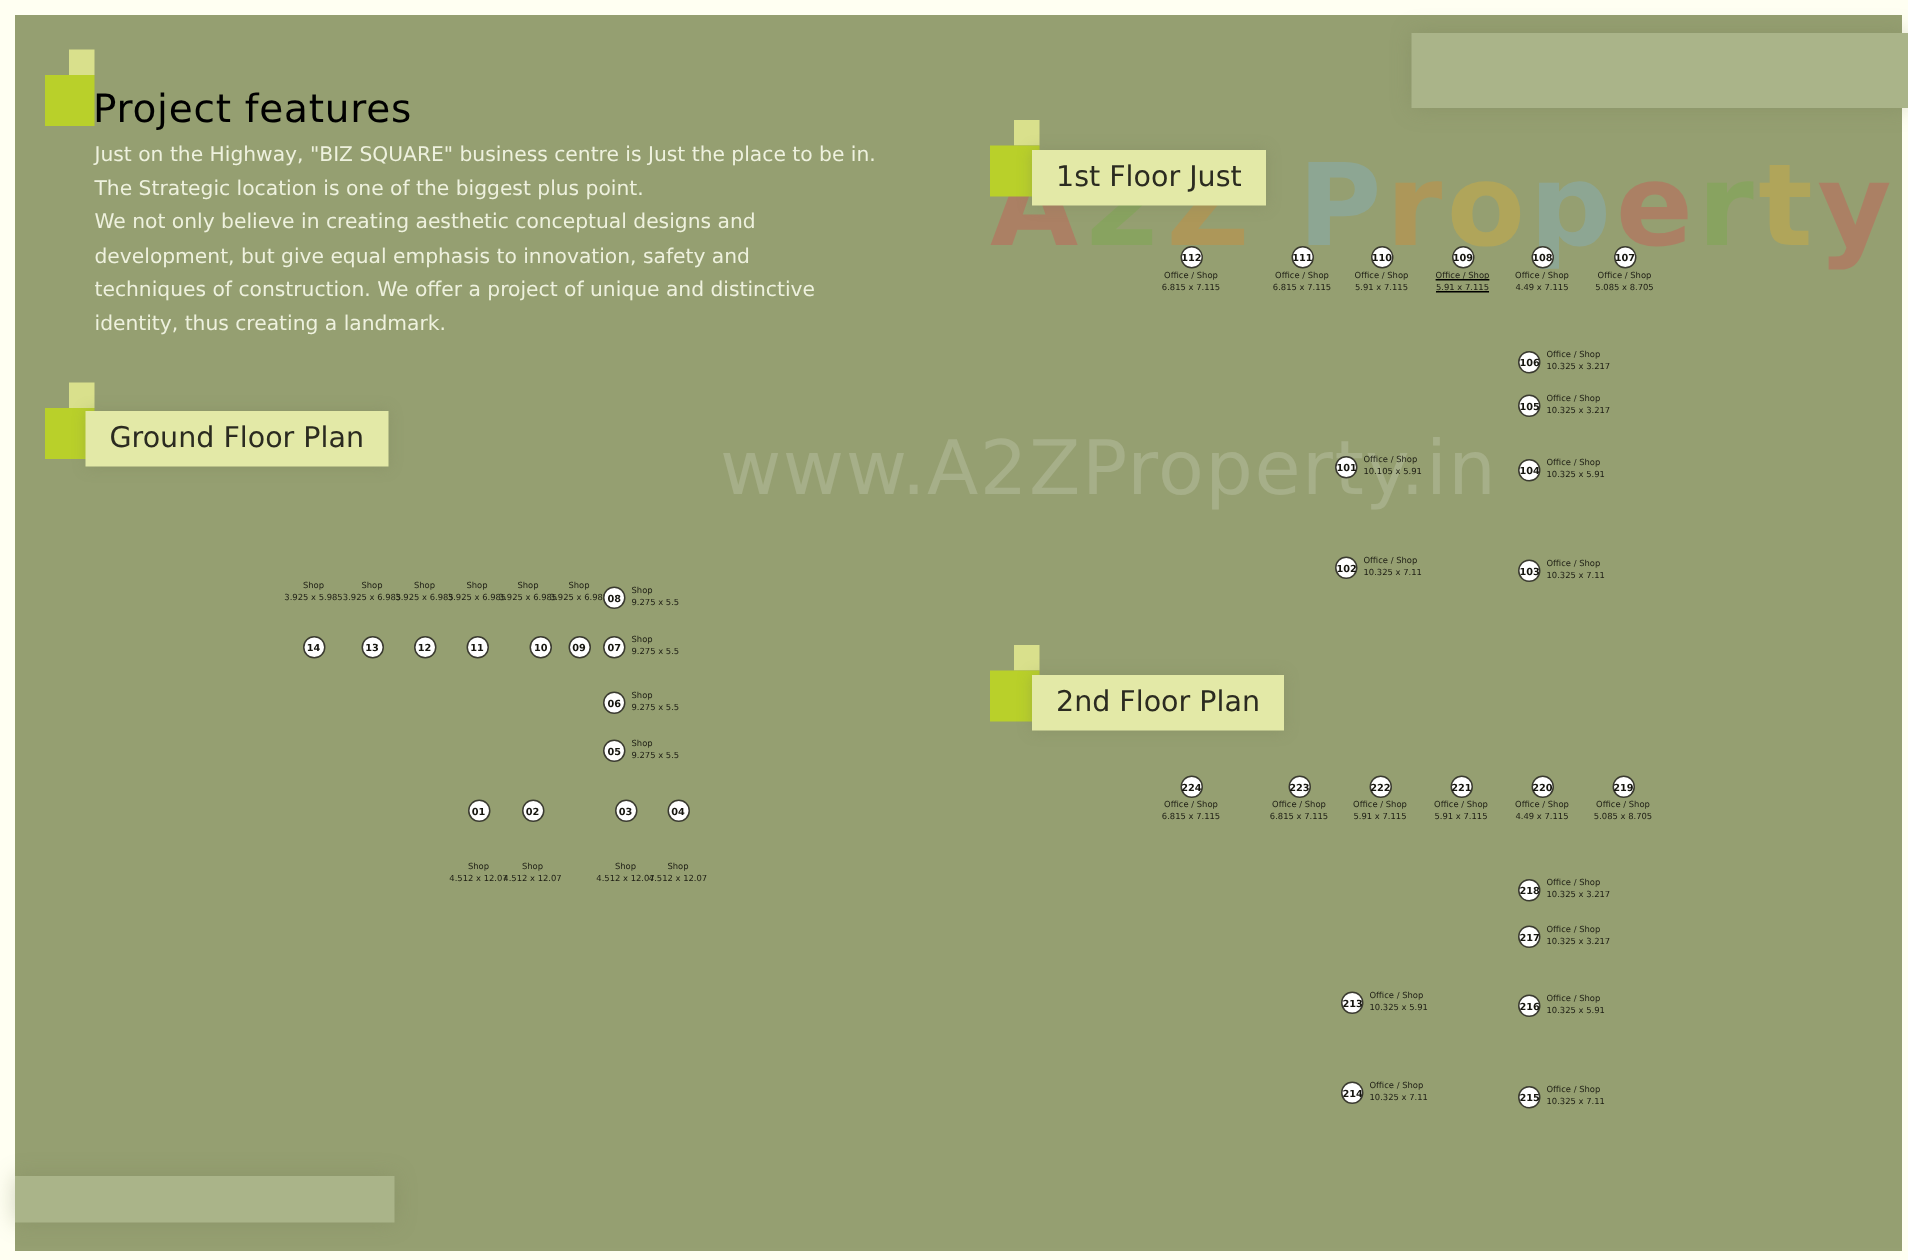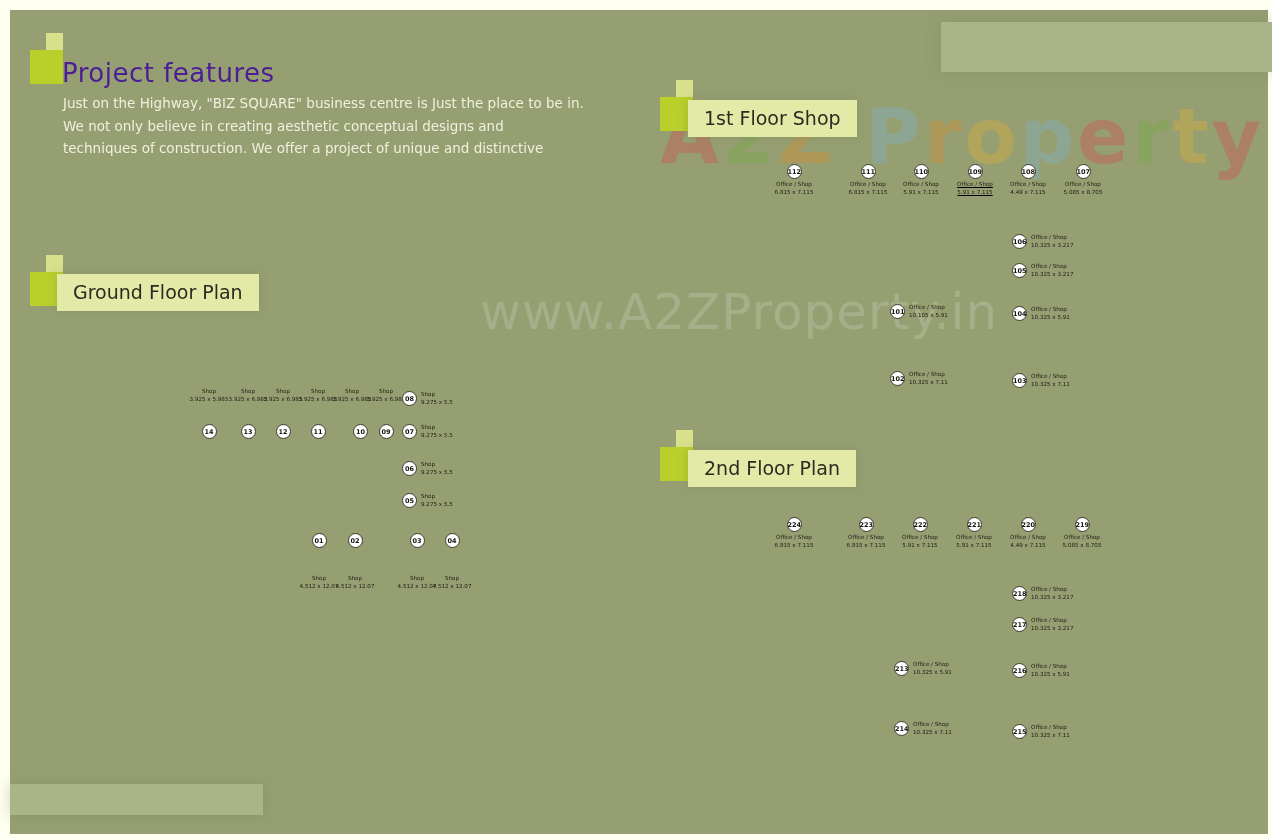--- a/index.html
+++ b/index.html
@@ -118,21 +118,21 @@
     white-space: nowrap;
     box-shadow: 0 0 9px rgba(120,130,90,0.35);
     font-family: "DejaVu Sans", sans-serif;
   }
 
   
   .pf-title {
     position: absolute;
     left: 62px; top: 58px;
     font-size: 26px;
-    color: #4c1d95;
+    color: #000000;
     letter-spacing: 0.5px;
     white-space: nowrap;
     font-family: "DejaVu Sans", sans-serif;
   }
   .pf-body {
     position: absolute;
     left: 63px; top: 92px;
     width: 600px;
     font-size: 13.5px;
     line-height: 22.5px;
@@ -205,35 +205,38 @@
   <div class="logo-watermark" id="logo-watermark"><span style="color: rgb(217, 67, 74);">A</span><span style="color: rgb(111, 174, 62);">2</span><span style="color: rgb(224, 135, 42);">Z</span><span style="color: rgb(255, 255, 255);">&nbsp;</span><span style="color: rgb(127, 182, 217);">P</span><span style="color: rgb(224, 135, 42);">r</span><span style="color: rgb(232, 178, 46);">o</span><span style="color: rgb(127, 182, 217);">p</span><span style="color: rgb(217, 67, 74);">e</span><span style="color: rgb(111, 174, 62);">r</span><span style="color: rgb(232, 178, 46);">t</span><span style="color: rgb(217, 67, 74);">y</span></div>
   <div class="url-watermark">www.A2ZProperty.in</div>
 
   <div class="marker" style="left:30px; top:33px;">
     <div class="sq-small"></div>
     <div class="sq-big"></div>
   </div>
   <div class="pf-title">Project features</div>
   <div class="pf-body" id="pf-body">
       <div>Just on the Highway, "BIZ SQUARE" business centre is Just the place to be in.</div>
+      <div>The Strategic location is one of the biggest plus point.</div>
       <div>We not only believe in creating aesthetic conceptual designs and</div>
+      <div>development, but give equal emphasis to innovation, safety and</div>
       <div>techniques of construction. We offer a project of unique and distinctive</div>
+      <div>identity, thus creating a landmark.</div>
     </div>
 
   <div class="marker" style="left:30px; top:255px;">
     <div class="sq-small"></div>
     <div class="sq-big"></div>
   </div>
   <div class="plate" style="left:57px; top:274px;text-align:right;">Ground Floor Plan</div>
 
   <div class="marker" style="left:660px; top:80px;">
     <div class="sq-small"></div>
     <div class="sq-big"></div>
   </div>
-  <div class="plate" style="left:688px; top:100px;">1st Floor Shop</div>
+  <div class="plate" style="left:688px; top:100px;">1st Floor Just</div>
 
   <div class="marker" style="left:660px; top:430px;">
     <div class="sq-small"></div>
     <div class="sq-big"></div>
   </div>
   <div class="plate" style="left:688px; top:450px;">2nd Floor Plan</div>
 
   <div id="units-layer">
       <div class="unit stack below" style="left: 764px; top: 159px; width: 60px;"><div class="badge">112</div><div class="txt">
           <div>Office / Shop</div>

